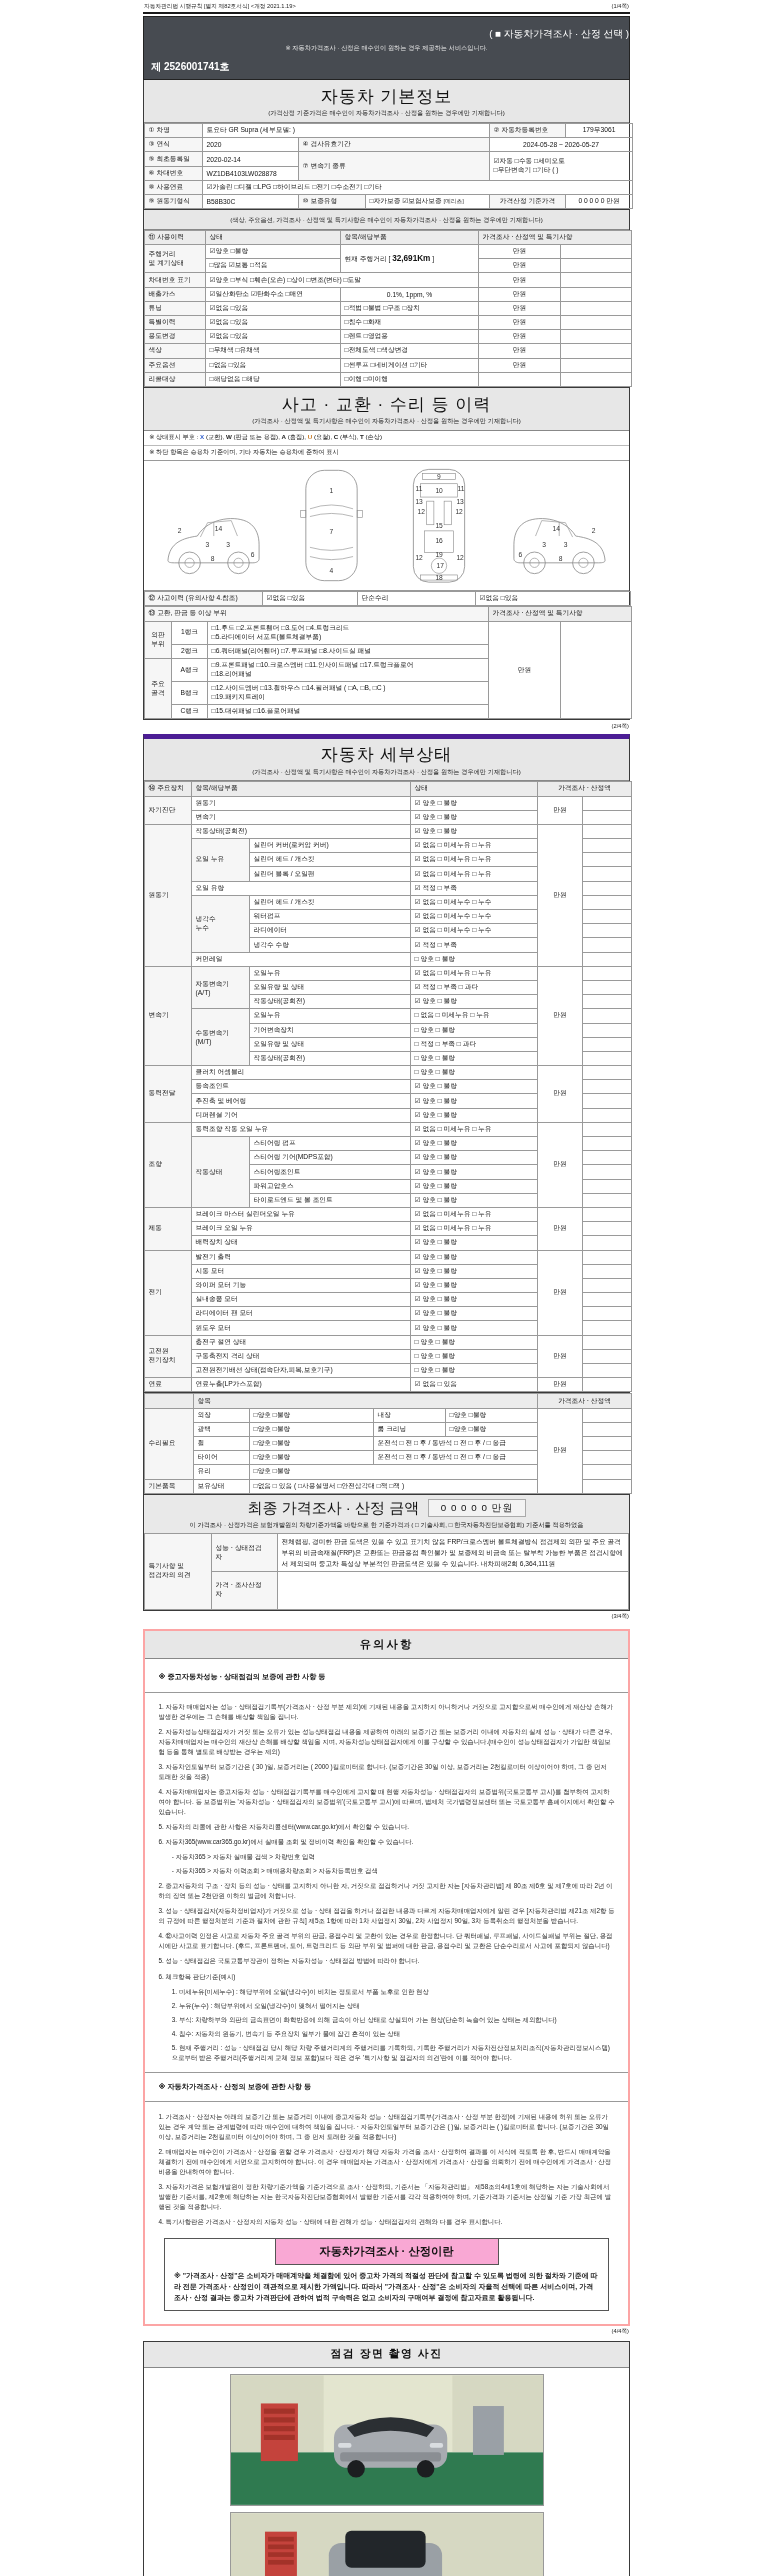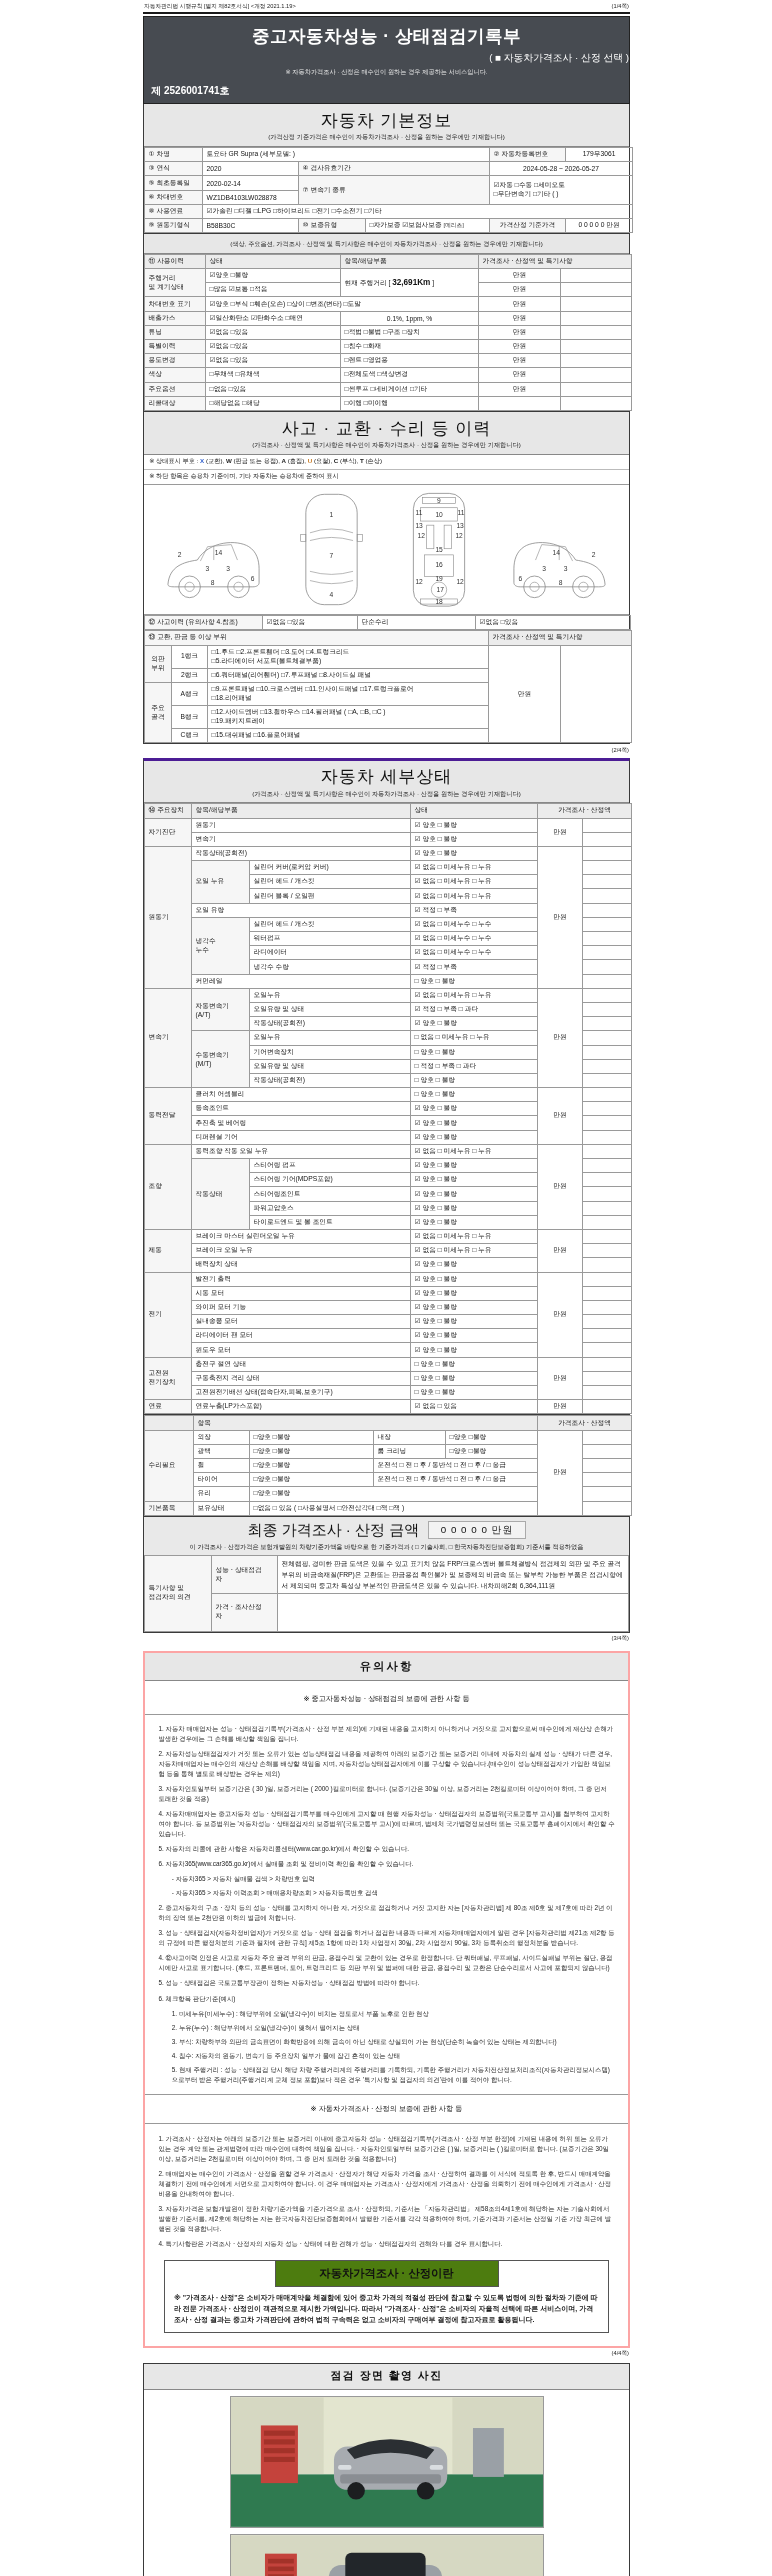--- a/index.html
+++ b/index.html
@@ -34,46 +34,45 @@
   .outline2{fill:none;stroke:#8b8b8b;stroke-width:1.2;}
   .mileage-big{font-size:8.2px;font-weight:bold;}
   .finalband{background:#e9e9e9;border-top:1px solid #3a3a3a;padding:4.1px 0 3.1px 0;}
   .finalrow{display:flex;justify-content:center;align-items:center;gap:9.3px;}
   .finalrow .fl{font-size:15px;font-weight:normal;}
   .finalrow .fv{font-size:9.8px;background:#f3f3f3;border:0.5px solid #aaa;padding:1.5px 11.3px;letter-spacing:1px;}
   .finalnote{text-align:center;font-size:6.2px;margin-top:3.1px;}
   .noticebox{border:2px solid #fca5a5;margin-top:5px;}
   .noticetitle{background:#e7e7e7;text-align:center;font-size:11.3px;font-weight:bold;letter-spacing:2.1px;padding:6.2px 0;border-bottom:0.5px solid #888;}
   .nbody{padding:6.2px 13.4px 9.3px 13.4px;background:#fff;}
-  .nsub{font-size:7.2px;font-weight:normal;margin:7.2px 0 8.2px 0;text-align:center;}
+  .nsub{font-size:7.2px;font-weight:bold;margin:7.2px 0 8.2px 0;}
   .nitem{font-size:6.4px;line-height:1.55;margin:5.2px 0;color:#222;}
   .nsubitem{font-size:6.4px;line-height:1.55;margin:4.1px 0 4.1px 13.4px;color:#222;}
   .nsep{border-top:0.5px solid #999;margin:9.3px -13.4px;}
   .defbox{border:0.8px solid #555;margin:11.3px 5.2px 3.1px 5.2px;padding:0 9.3px 7.2px 9.3px;}
   .defbox .dt{width:222px;margin:-0.5px auto 5.2px auto;border:0.8px solid #555;text-align:center;
-              font-size:11.3px;font-weight:bold;padding:4.6px 0;background:#4d7c0f;}
+              font-size:11.3px;font-weight:bold;padding:4.6px 0;background:#f9a8d4;}
   .defbox .dd{font-size:7px;line-height:1.6;font-weight:bold;color:#222;}
   .photosec{border:1px solid #3a3a3a;margin-top:2.1px;background:#fff;}
   .photo-h{background:#e7e7e7;text-align:center;font-size:10.8px;font-weight:bold;letter-spacing:1.5px;padding:5.2px 0;border-bottom:0.5px solid #888;}
   .photoframe{width:312px;margin:6.2px auto;border:0.5px solid #999;display:block;}
   .lx{color:#2f5fce;font-weight:bold;} .lu{color:#c87820;font-weight:bold;} .lk{color:#222;font-weight:bold;}
 </style>
 </head>
 <body>
 
 <div class="sheet">
 
   <div class="topmeta">
     <span>자동차관리법 시행규칙 [별지 제82호서식] &lt;개정 2021.1.19&gt;</span>
     <span>(1/4쪽)</span>
   </div>
   <div class="rule"></div>
 
   <div class="darkband">
-    <div class="t1">중고자동차성능 · 상태점검기록부</div>
     <div class="t2">( ■ 자동차가격조사 · 산정 선택 )</div>
     <div class="t3">※ 자동차가격조사 · 산정은 매수인이 원하는 경우 제공하는 서비스입니다.</div>
     <div class="docno">제 2526001741호</div>
   </div>
 
   <div class="sec">
     <div class="sec-h">
       <div class="st1">자동차 기본정보</div>
       <div class="st2">(가격산정 기준가격은 매수인이 자동차가격조사 · 산정을 원하는 경우에만 기재합니다)</div>
     </div>
@@ -362,21 +361,21 @@
       <tr>
         <td class="ctr">C랭크</td>
         <td>□15.대쉬패널  □16.플로어패널</td>
       </tr>
     </tbody>
       </table>
   </div>
 
   <div class="pagemark">(2/4쪽)</div>
 
-  <div class="sec" style="border-top:3px solid #4c1d95">
+  <div class="sec" style="border-top:5px solid #4c1d95">
     <div class="sec-h">
       <div class="st1">자동차 세부상태</div>
       <div class="st2">(가격조사 · 산정액 및 특기사항은 매수인이 자동차가격조사 · 산정을 원하는 경우에만 기재합니다)</div>
     </div>
     <table>
       <colgroup>
           <col style="width:47px">
           <col style="width:58px">
           <col style="width:161px">
           <col style="width:127px">

